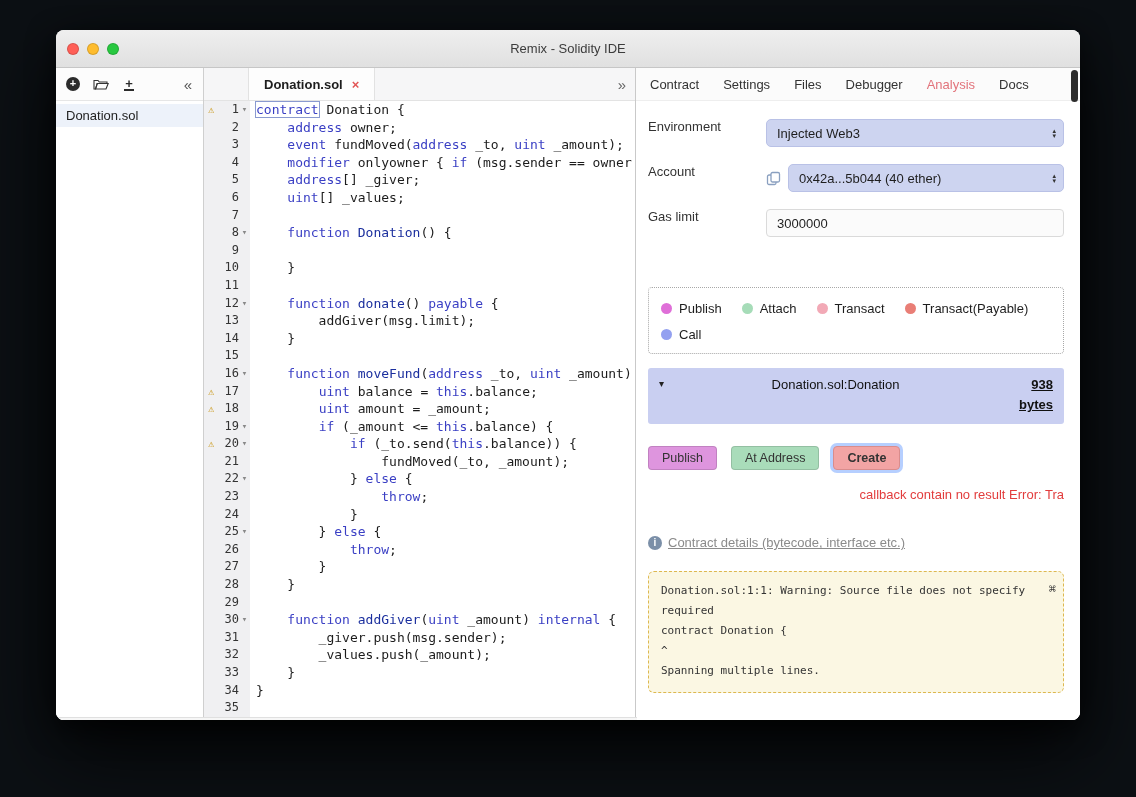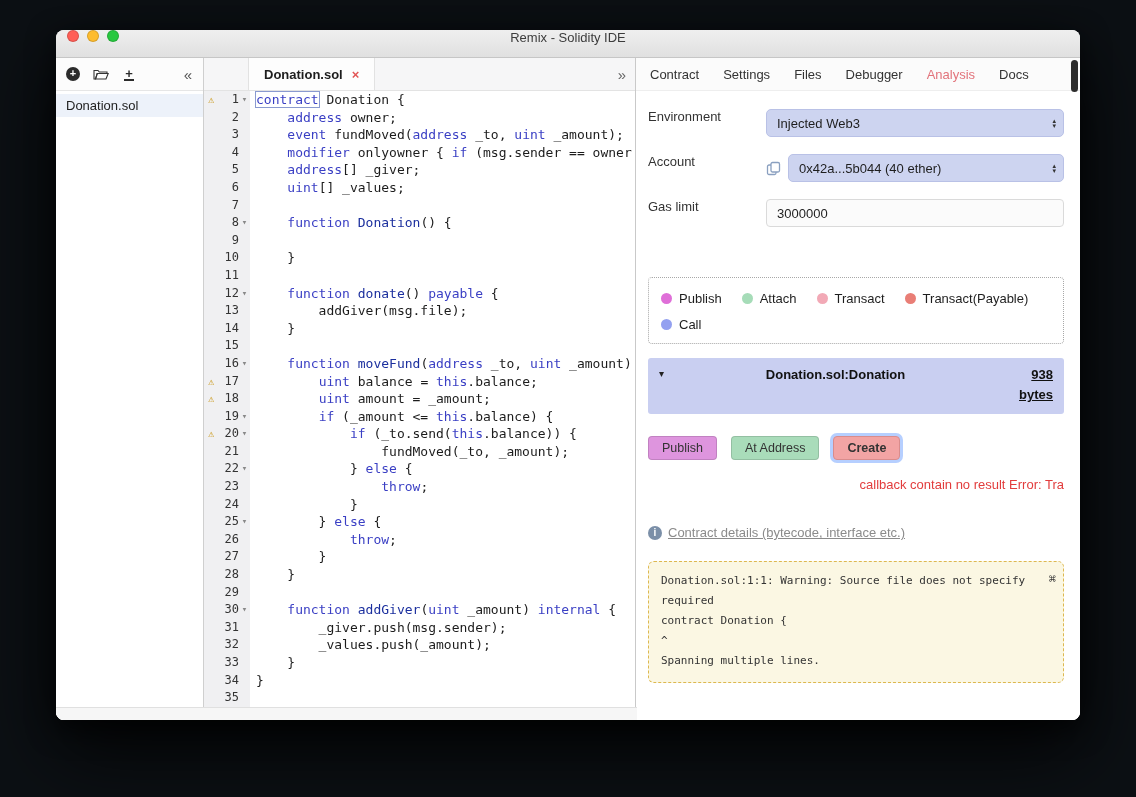--- a/index.html
+++ b/index.html
@@ -4,22 +4,22 @@
 <style>
   * { margin:0; padding:0; box-sizing:border-box; }
   html,body { width:1136px; height:797px; background:#0c1014; overflow:hidden;
               font-family:"Liberation Sans", sans-serif; }
 
   .window { position:absolute; left:56px; top:30px; width:1024px; height:690px;
             border-radius:8px; overflow:hidden; background:#fff;
             box-shadow:0 30px 80px rgba(0,0,0,.85), 0 8px 28px rgba(0,0,0,.6); }
 
   
-  .titlebar { height:28px; background:linear-gradient(#efefef,#e0e0e0);
-              border-bottom:1px solid #c6c6c6; display:flex; align-items:flex-start;
+  .titlebar { height:38px; background:linear-gradient(#efefef,#e0e0e0);
+              border-bottom:1px solid #c6c6c6; display:flex; align-items:center;
               position:relative; }
   .lights { display:flex; gap:8px; margin-left:11px; }
   .light { width:12px; height:12px; border-radius:50%; border:1px solid rgba(0,0,0,.15); }
   .light.red{background:#ff5f57;} .light.yellow{background:#febc2e;} .light.green{background:#28c840;}
   .win-title { position:absolute; left:0; right:0; text-align:center; font-size:13px; color:#3c3c3c; }
 
   
   .main { display:flex; height:662px; position:relative; background:#fff; }
 
   .left { width:148px; border-right:1px solid #cfcfcf; display:flex; flex-direction:column; background:#fff; }
@@ -77,21 +77,21 @@
   .copy-icon { width:15px; height:15px; cursor:pointer; flex:0 0 15px; }
 
   .legend-box { margin-top:50px; border:1px dotted #a8a8a8; border-radius:4px;
                 padding:13px 12px 11px; display:flex; flex-wrap:wrap; gap:11px 20px; }
   .leg { display:flex; align-items:center; gap:7px; font-size:13px; color:#1e1e1e; }
   .dot { width:11px; height:11px; border-radius:50%; flex:0 0 11px; }
 
   .contract-bar { margin-top:14px; background:#c9cff1; border-radius:3px; padding:7px 11px 9px;
                   display:flex; align-items:flex-start; cursor:pointer; }
   .cb-caret { font-size:10px; color:#222; margin-top:3px; }
-  .cb-name  { flex:1; text-align:center; font-weight:bold; font-size:13px; color:#111; padding-top:2px; }
+  .cb-name  { flex:1; text-align:center; font-weight:normal; font-size:13px; color:#111; padding-top:2px; }
   .cb-size  { width:46px; text-align:right; font-weight:bold; font-size:13px; color:#111; line-height:1.55;text-decoration:underline; }
 
   .btn-row { margin-top:22px; display:flex; gap:14px; }
   .btn { height:24px; padding:0 13px; border-radius:4px; border:1px solid rgba(0,0,0,.13);
          font-size:12.5px; color:#333; display:flex; align-items:center; cursor:pointer; }
   .btn.publish { background:#de95de; }
   .btn.ataddr  { background:#a9dcba; }
   .btn.create  { background:#f2a4a4; border-color:#d98c8c; box-shadow:0 0 0 3px rgba(110,160,255,.5);font-weight:bold; }
 
   .error-line { margin-top:17px; text-align:right; color:#e23c3c; font-size:13px; }
@@ -247,21 +247,21 @@
               <span class="fold">▾</span>
             </div>
             <div class="code"><span class="t-p">    </span><span class="t-k">function</span><span class="t-p"> </span><span class="t-f">donate</span><span class="t-p">() </span><span class="t-k">payable</span><span class="t-p"> {</span></div>
           </div>
           <div class="line">
             <div class="gutter">
               <span class="warn"></span>
               <span class="lnum">13</span>
               <span class="fold"></span>
             </div>
-            <div class="code"><span class="t-p">        addGiver(msg.file);</span></div>
+            <div class="code"><span class="t-p">        addGiver(msg.limit);</span></div>
           </div>
           <div class="line">
             <div class="gutter">
               <span class="warn"></span>
               <span class="lnum">14</span>
               <span class="fold"></span>
             </div>
             <div class="code"><span class="t-p">    }</span></div>
           </div>
           <div class="line">

